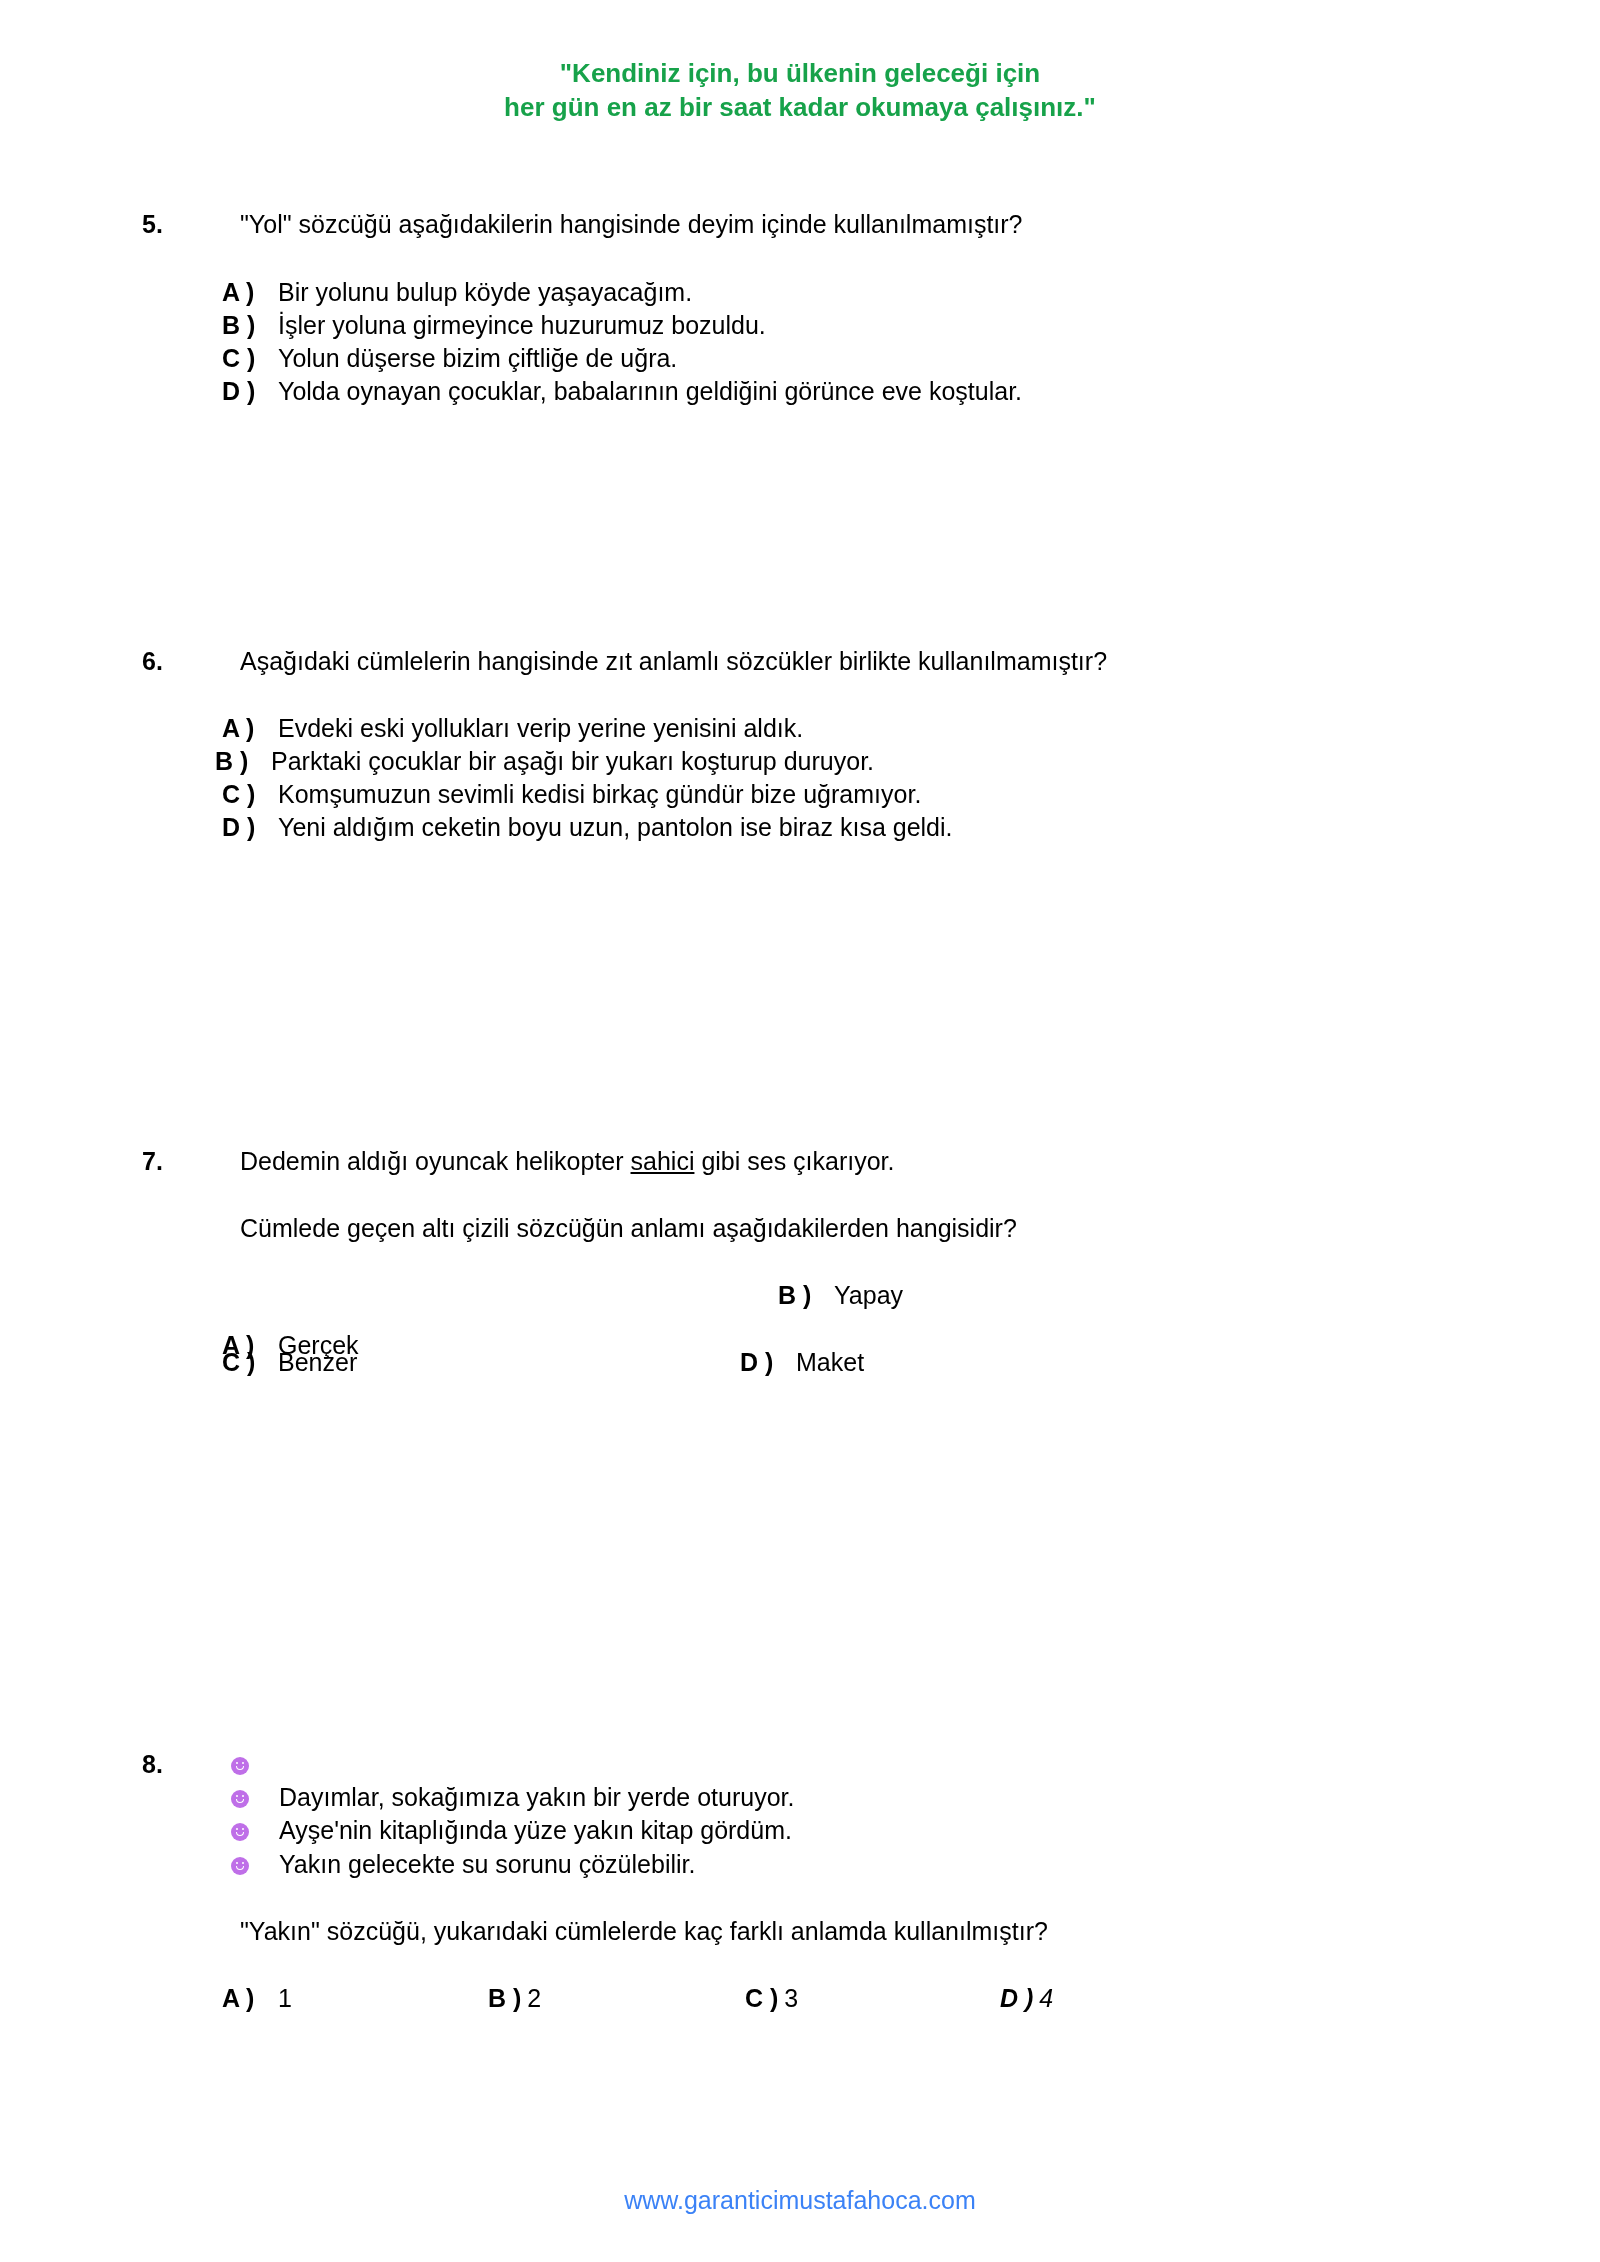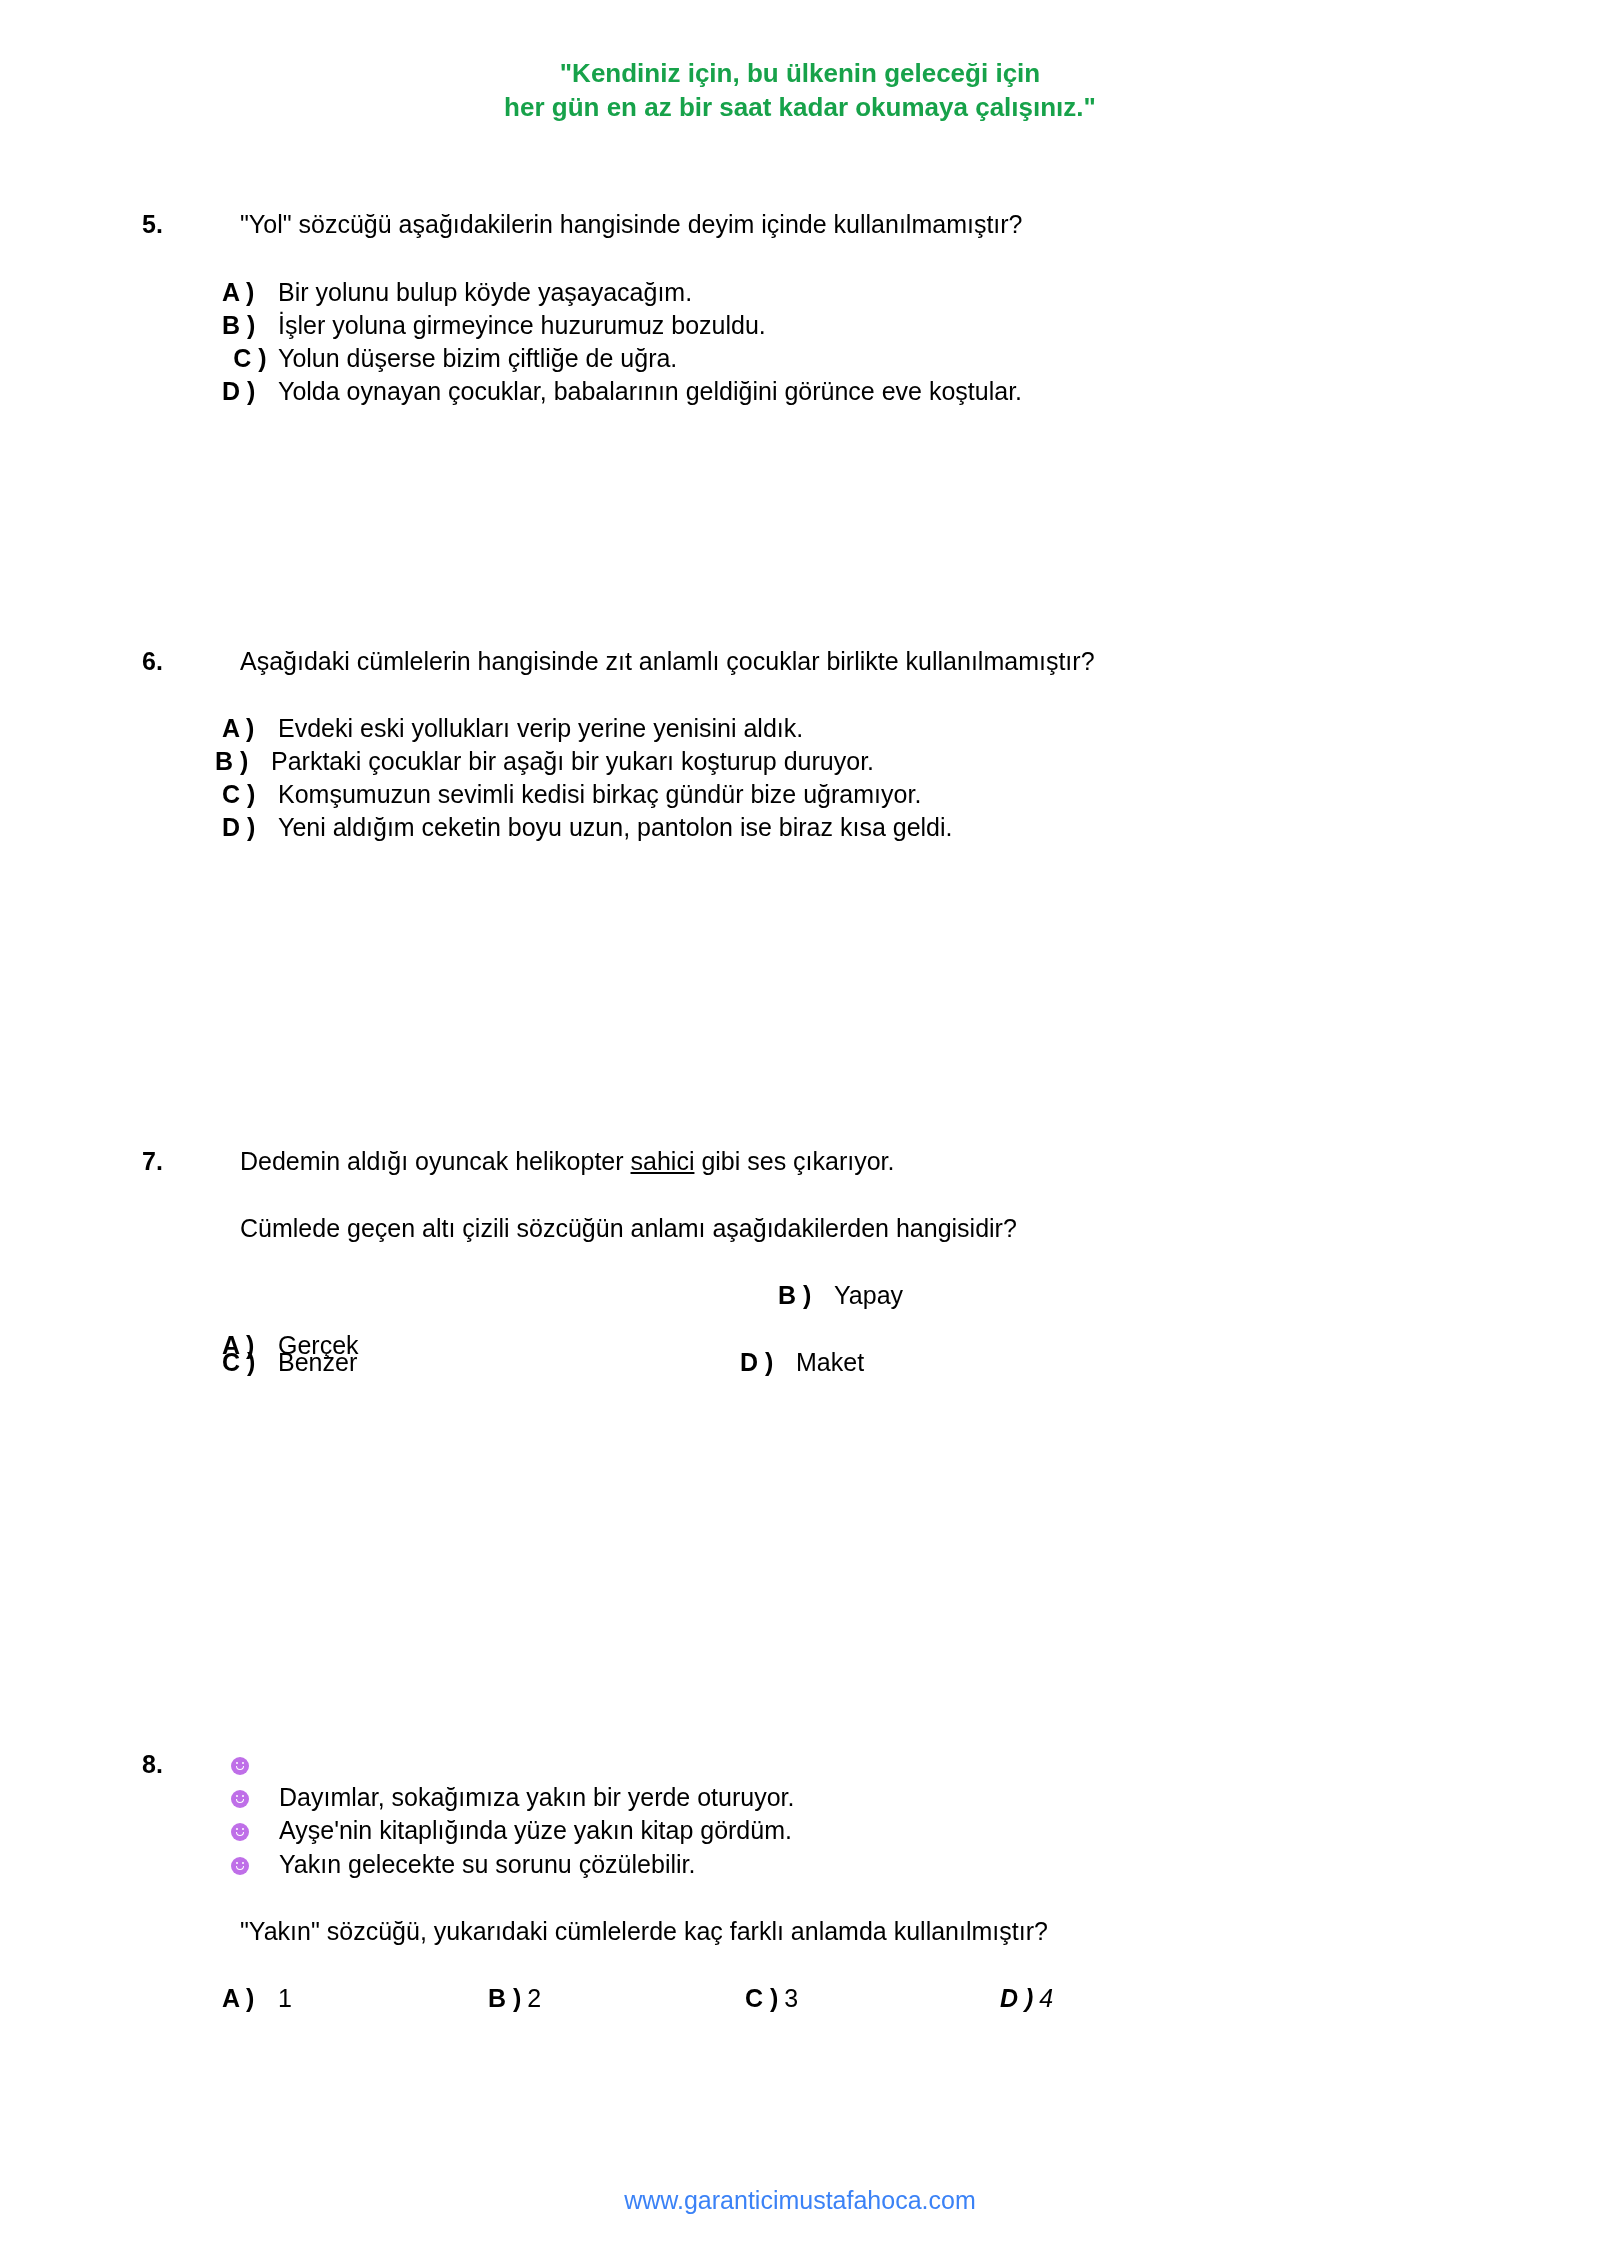--- a/index.html
+++ b/index.html
@@ -27,27 +27,27 @@
 <div class="header">
   <div>"Kendiniz için, bu ülkenin geleceği için</div>
   <div>her gün en az bir saat kadar okumaya çalışınız."</div>
 </div>
 
 <div>
   <div class="abs num" style="top:210px;">5.</div>
   <div class="abs qtext" style="top:210px;">"Yol" sözcüğü aşağıdakilerin hangisinde deyim içinde kullanılmamıştır?</div>
   <div class="abs opt" style="left:222px; top:278px;"><span class="lbl">A )</span><span>Bir yolunu bulup köyde yaşayacağım.</span></div>
   <div class="abs opt" style="left:222px; top:311px;"><span class="lbl">B )</span><span>İşler yoluna girmeyince huzurumuz bozuldu.</span></div>
-  <div class="abs opt" style="left:222px; top:344px;text-align:center;"><span class="lbl">C )</span><span>Yolun düşerse bizim çiftliğe de uğra.</span></div>
+  <div class="abs opt" style="left:222px; top:344px;"><span class="lbl">C )</span><span>Yolun düşerse bizim çiftliğe de uğra.</span></div>
   <div class="abs opt" style="left:222px; top:377px;"><span class="lbl">D )</span><span>Yolda oynayan çocuklar, babalarının geldiğini görünce eve koştular.</span></div>
 </div>
 
 <div>
   <div class="abs num" style="top:647px;">6.</div>
-  <div class="abs qtext" style="top:647px;">Aşağıdaki cümlelerin hangisinde zıt anlamlı çocuklar birlikte kullanılmamıştır?</div>
+  <div class="abs qtext" style="top:647px;">Aşağıdaki cümlelerin hangisinde zıt anlamlı sözcükler birlikte kullanılmamıştır?</div>
   <div class="abs opt" style="left:222px; top:714px;"><span class="lbl">A )</span><span>Evdeki eski yollukları verip yerine yenisini aldık.</span></div>
   <div class="abs opt" style="left:215px; top:747px;"><span class="lbl">B )</span><span>Parktaki çocuklar bir aşağı bir yukarı koşturup duruyor.</span></div>
   <div class="abs opt" style="left:222px; top:780px;"><span class="lbl">C )</span><span>Komşumuzun sevimli kedisi birkaç gündür bize uğramıyor.</span></div>
   <div class="abs opt" style="left:222px; top:813px;"><span class="lbl">D )</span><span>Yeni aldığım ceketin boyu uzun, pantolon ise biraz kısa geldi.</span></div>
 </div>
 
 <div>
   <div class="abs num" style="top:1147px;">7.</div>
   <div class="abs qtext" style="top:1147px;"><span>Dedemin aldığı oyuncak helikopter </span><span class="u">sahici</span><span> gibi ses çıkarıyor.</span></div>
   <div class="abs qtext" style="top:1214px;">Cümlede geçen altı çizili sözcüğün anlamı aşağıdakilerden hangisidir?</div>

